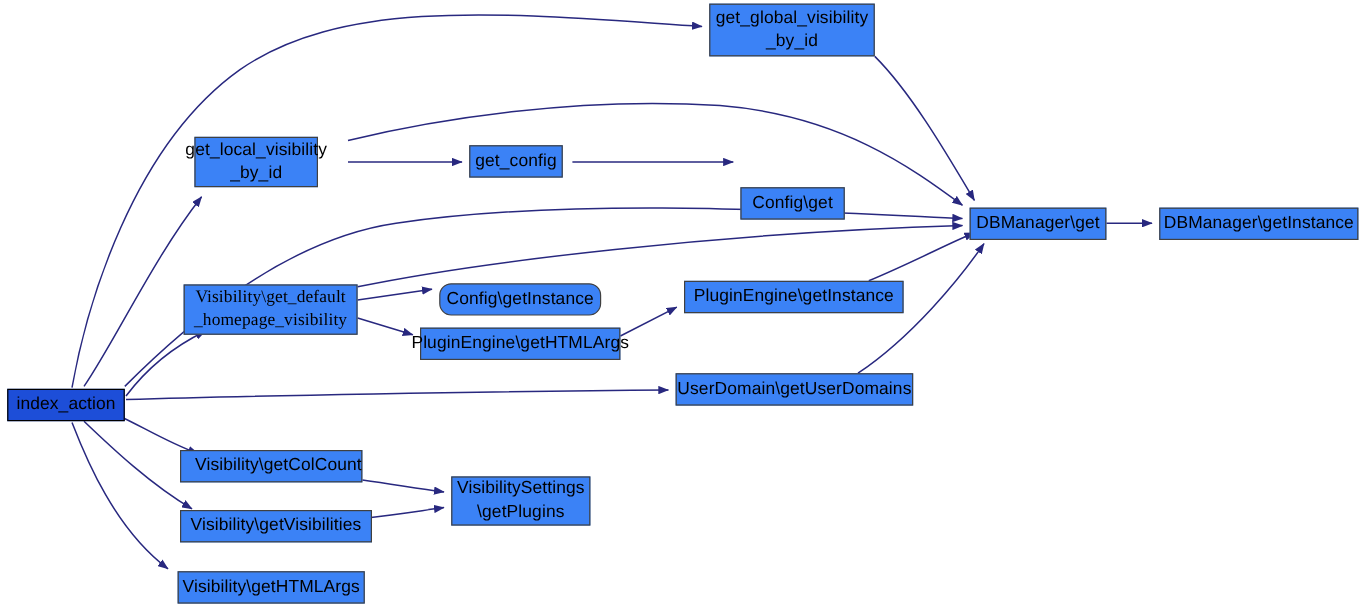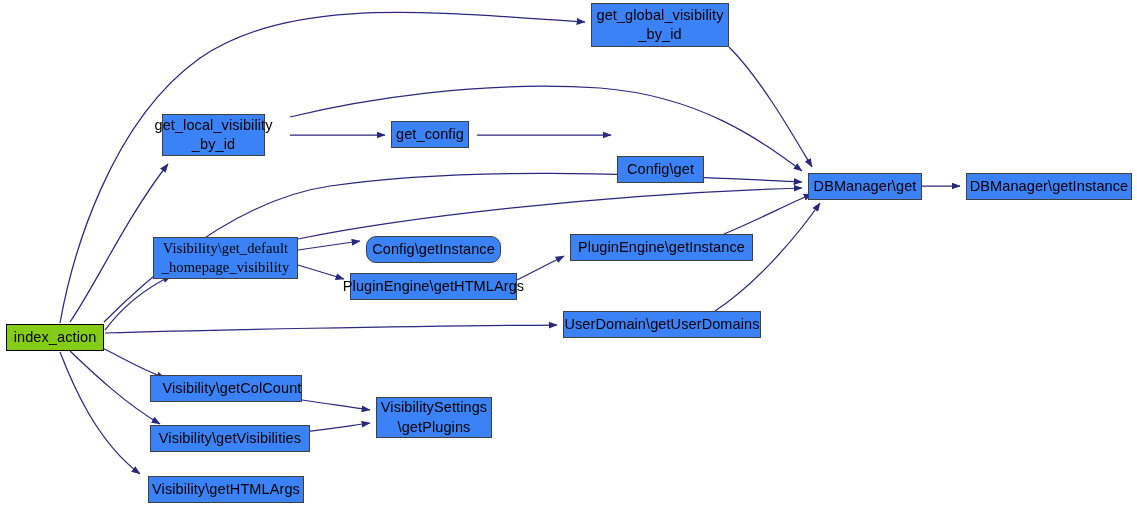--- a/index.html
+++ b/index.html
@@ -33,21 +33,21 @@
     background: #3b82f6;
     border: 1px solid #404040;
     color: #000000;
     font-size: 14.5px;
     line-height: 1.32;
     letter-spacing: 0.1px;
     white-space: pre-line;
     cursor: default;
   }
   .node.root {
-    background: #84cc16;
+    background: #1d4ed8;
     border: 1px solid #000000;
   }
   .node-label {
     display: block;
     padding: 0 4px;
     white-space: pre-line;
   }
 </style>
 </head>
 <body>

